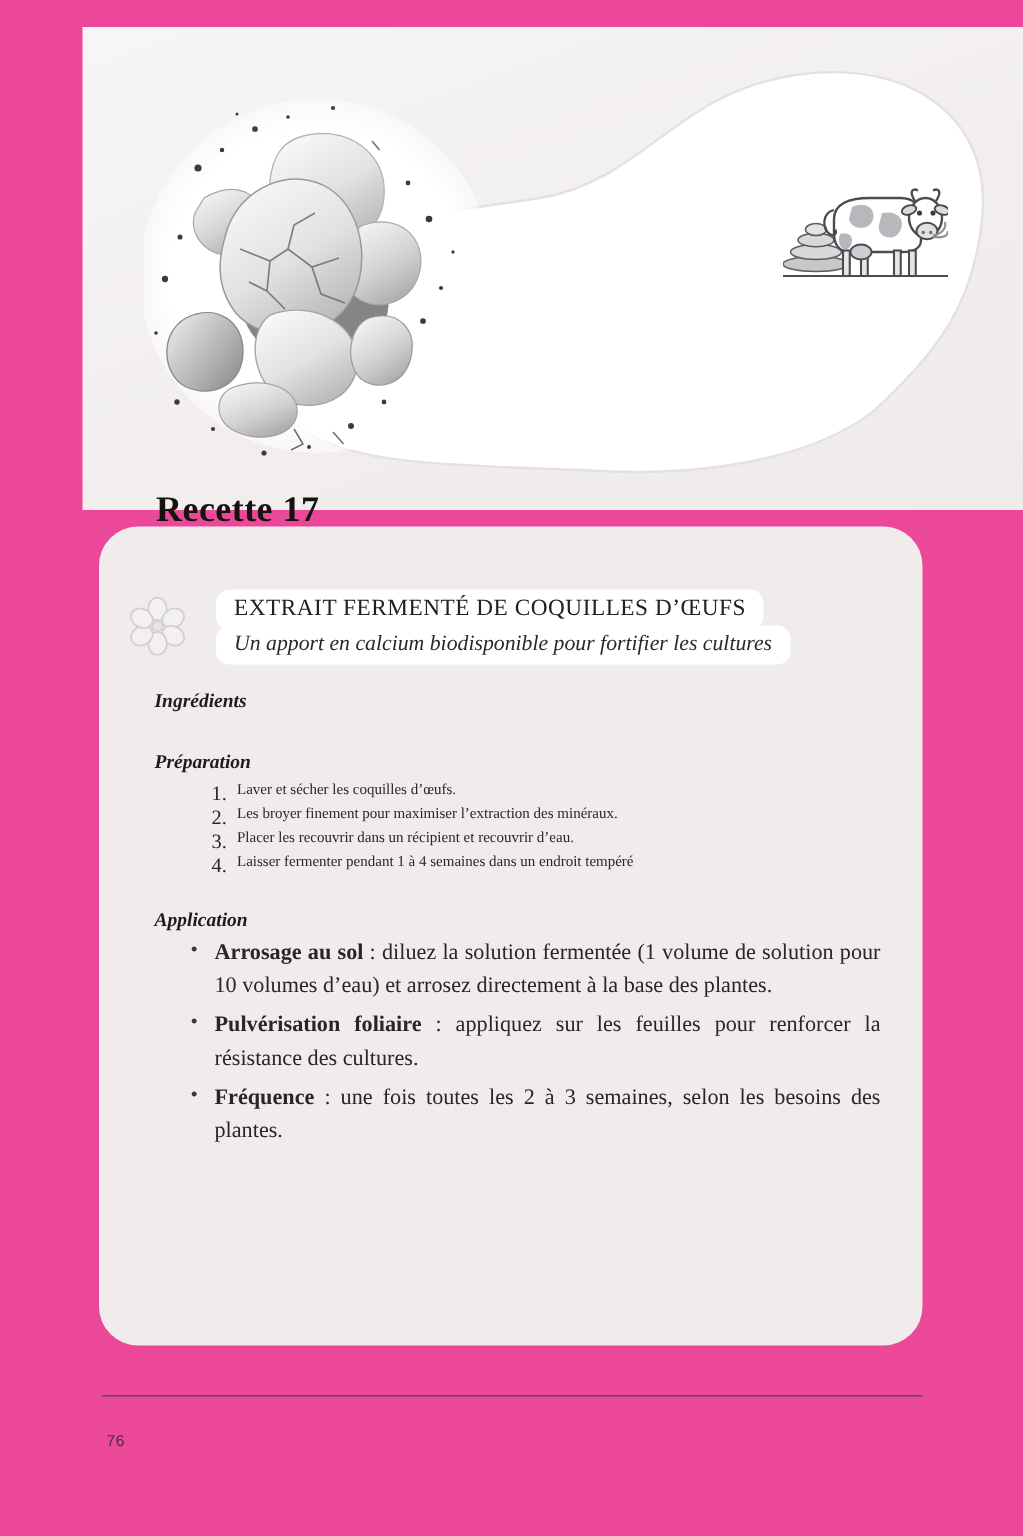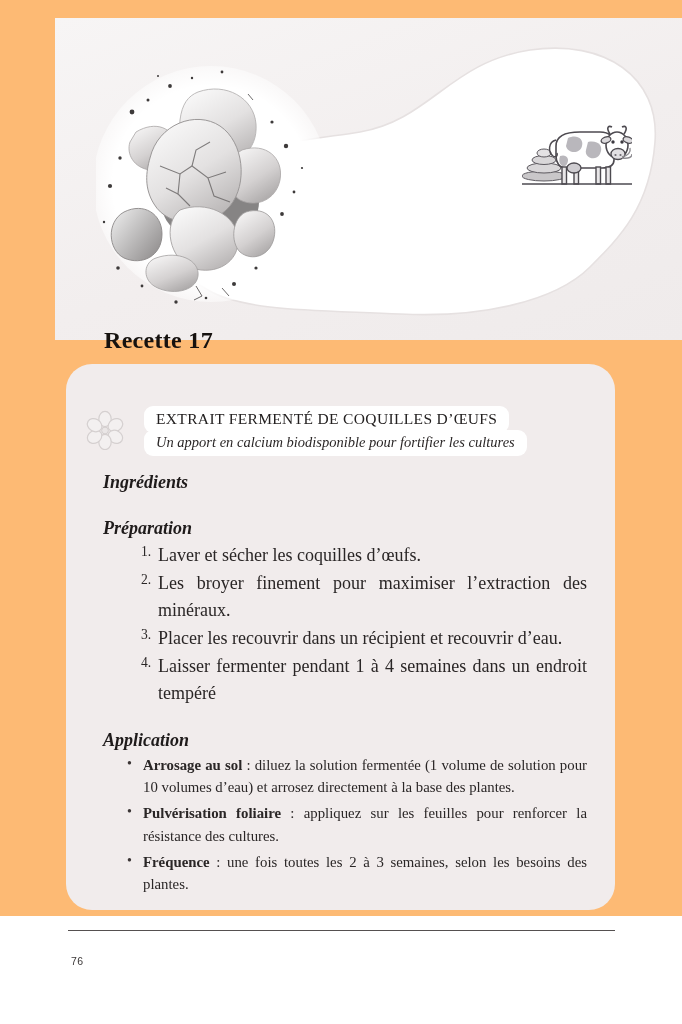--- a/index.html
+++ b/index.html
@@ -13,22 +13,22 @@
   body {
     font-family: "Liberation Serif", "DejaVu Serif", serif;
     color: #2b2b2b;
     position: relative;
     overflow: hidden;
   }
 
   .page {
     position: relative;
     width: 682px;
-    height: 916px;
-    background: #fdba74;
+    height: 1024px;
+    background: #ec4899;
   }
 
   
   .hero {
     position: absolute;
     left: 0;
     top: 0;
     width: 682px;
     height: 340px;
     overflow: hidden;
@@ -77,21 +77,21 @@
     letter-spacing: 0.3px;
     color: #16120f;
     z-index: 6;
     font-variant-numeric: oldstyle-nums;
   }
 
   
   .card {
     position: absolute;
     left: 66px;
-    top: 364px;
+    top: 351px;
     width: 549px;
     height: 546px;
     background: #f1ecec;
     border-radius: 26px;
   }
 
   
   .card-head {
     position: absolute;
     left: 0;
@@ -145,21 +145,21 @@
     position: absolute;
     left: 37px;
     top: 108px;
     width: 484px;
     color: #2a2626;
   }
 
   .sec-head {
     font-style: italic;
     font-weight: bold;
-    font-size: 18px;
+    font-size: 13px;
     color: #1f1b1b;
     margin-bottom: 3px;
   }
 
   ul.bullets {
     list-style: none;
     margin: 0 0 0 28px;
     padding: 0;
   }
 
@@ -183,21 +183,21 @@
   ol.steps {
     list-style: none;
     counter-reset: stp;
     margin: 0 0 0 38px;
     padding: 0;
   }
 
   ol.steps > li {
     counter-increment: stp;
     position: relative;
-    font-size: 18px;
+    font-size: 10px;
     line-height: 1.5;
     padding-left: 17px;
     margin-bottom: 1px;
     text-align: justify;
   }
 
   ol.steps > li::before {
     content: counter(stp) ".";
     position: absolute;
     left: 0;

